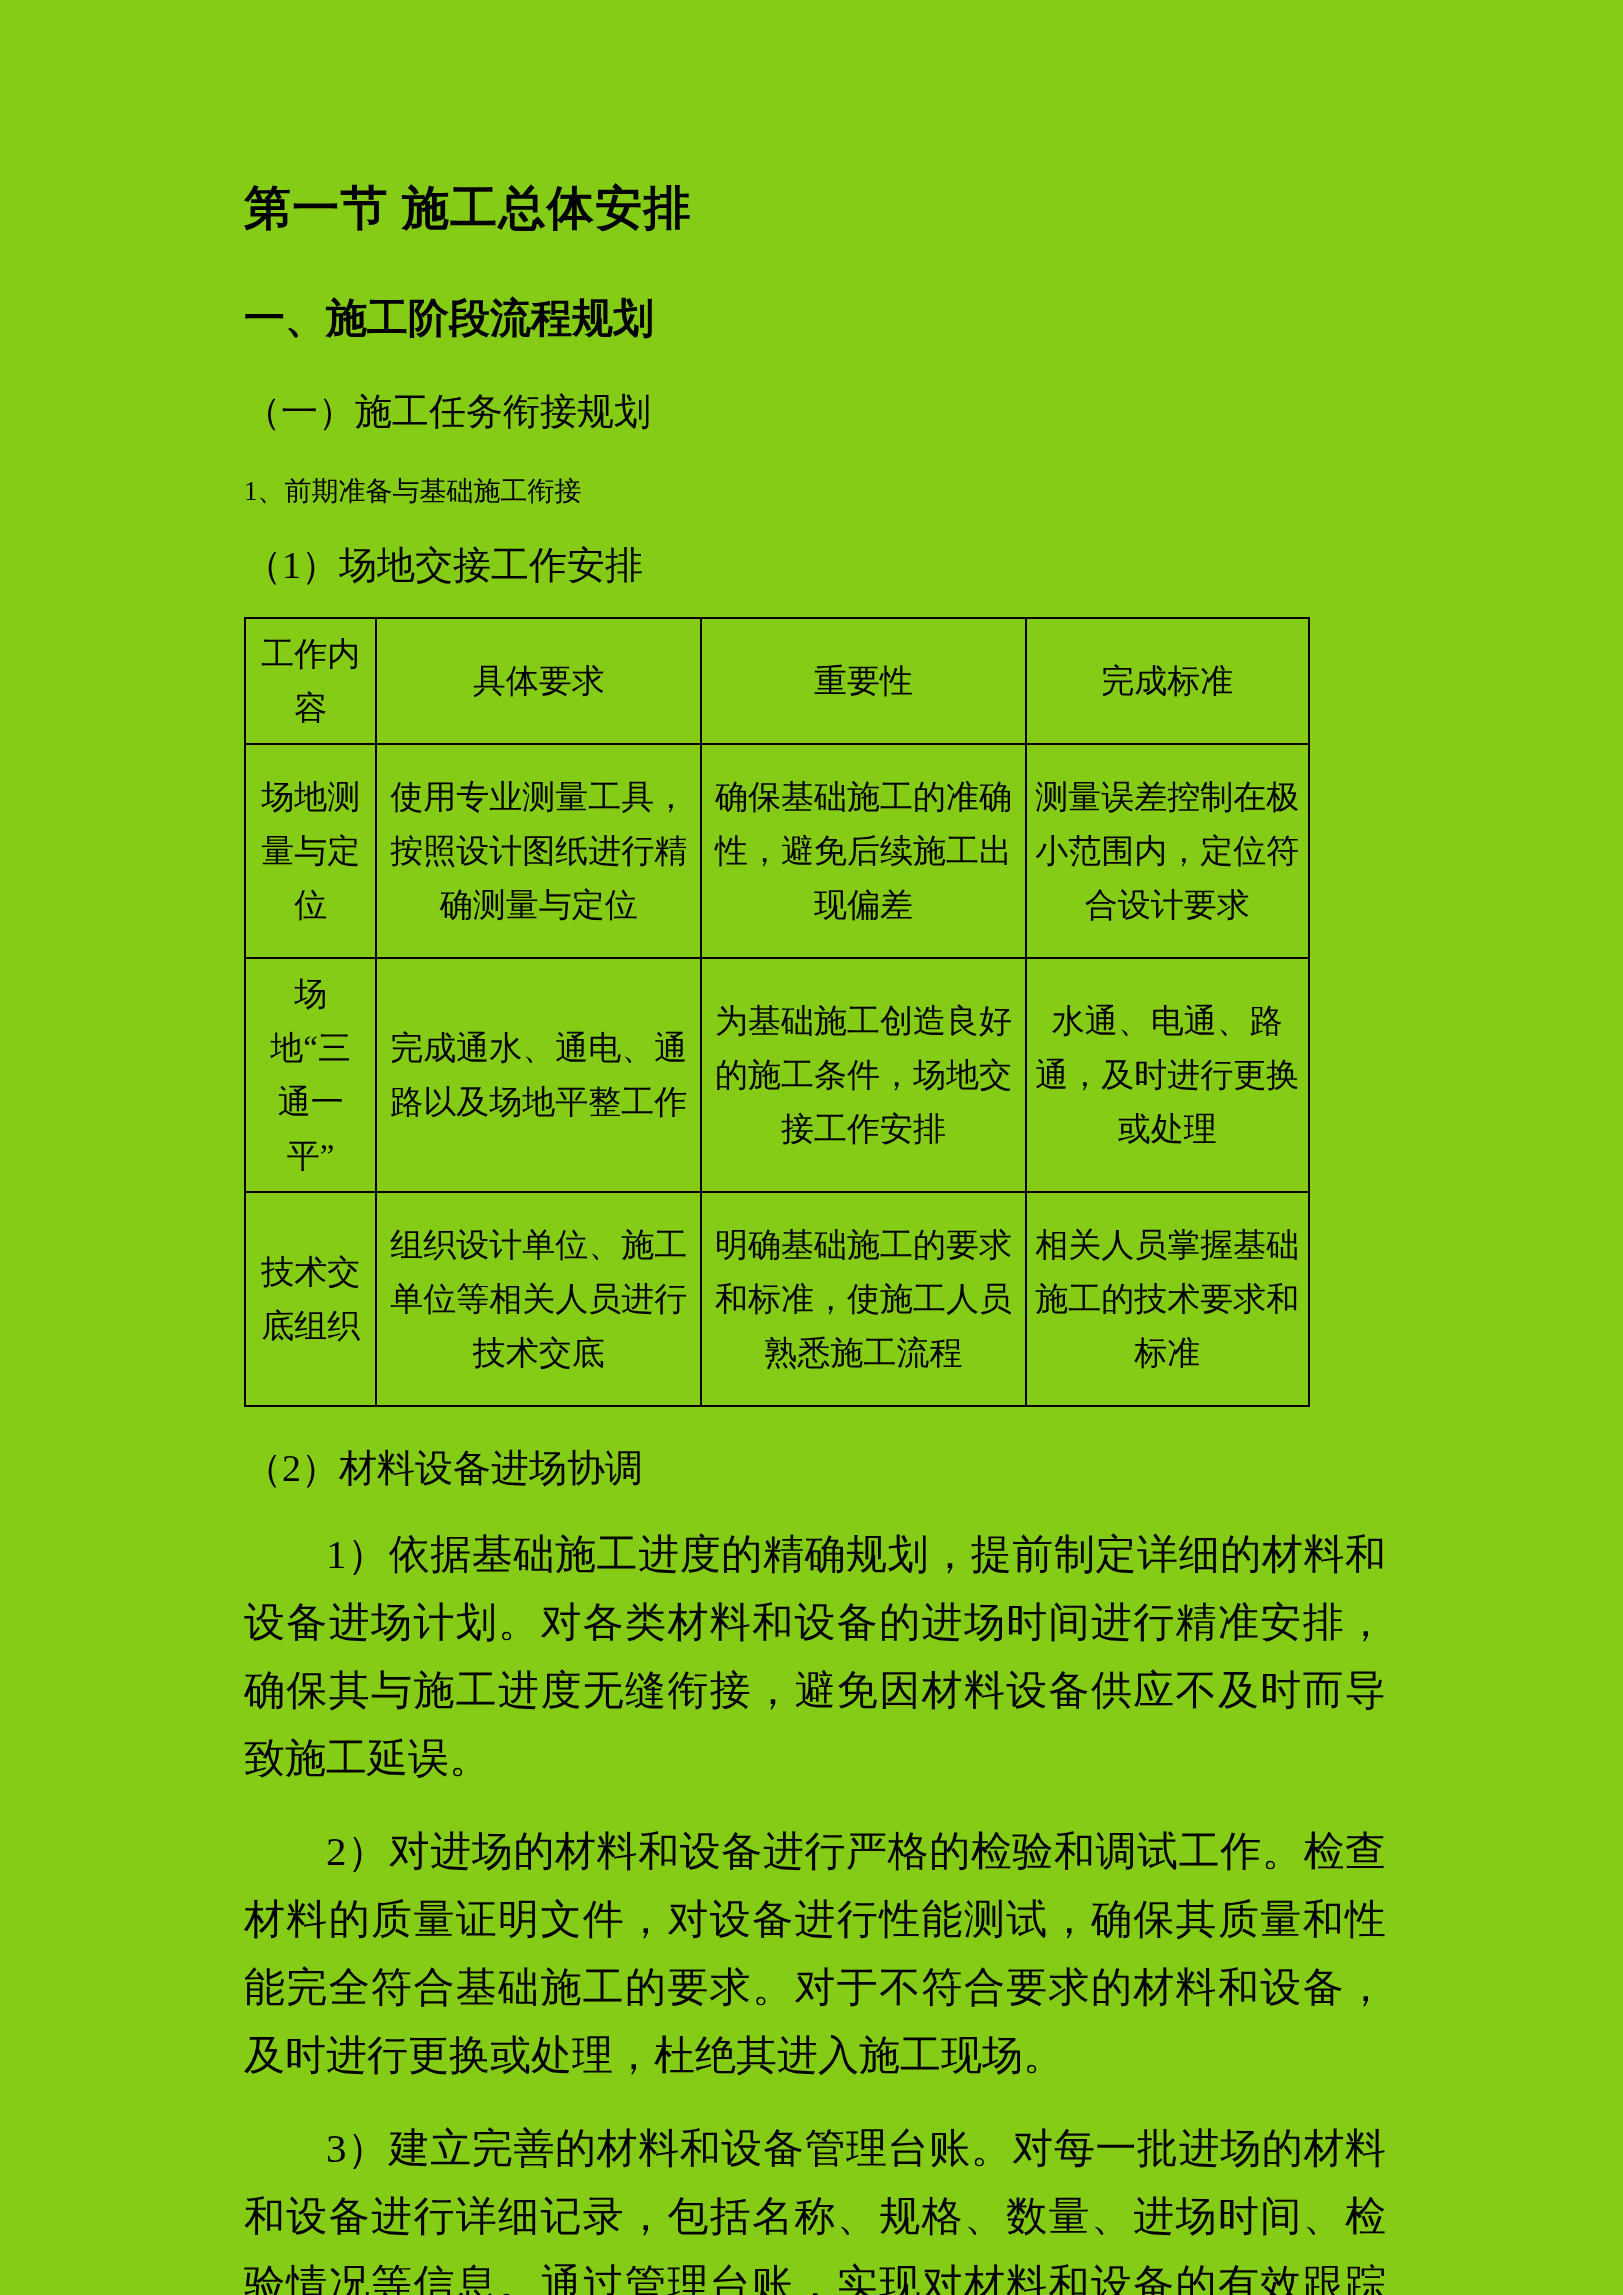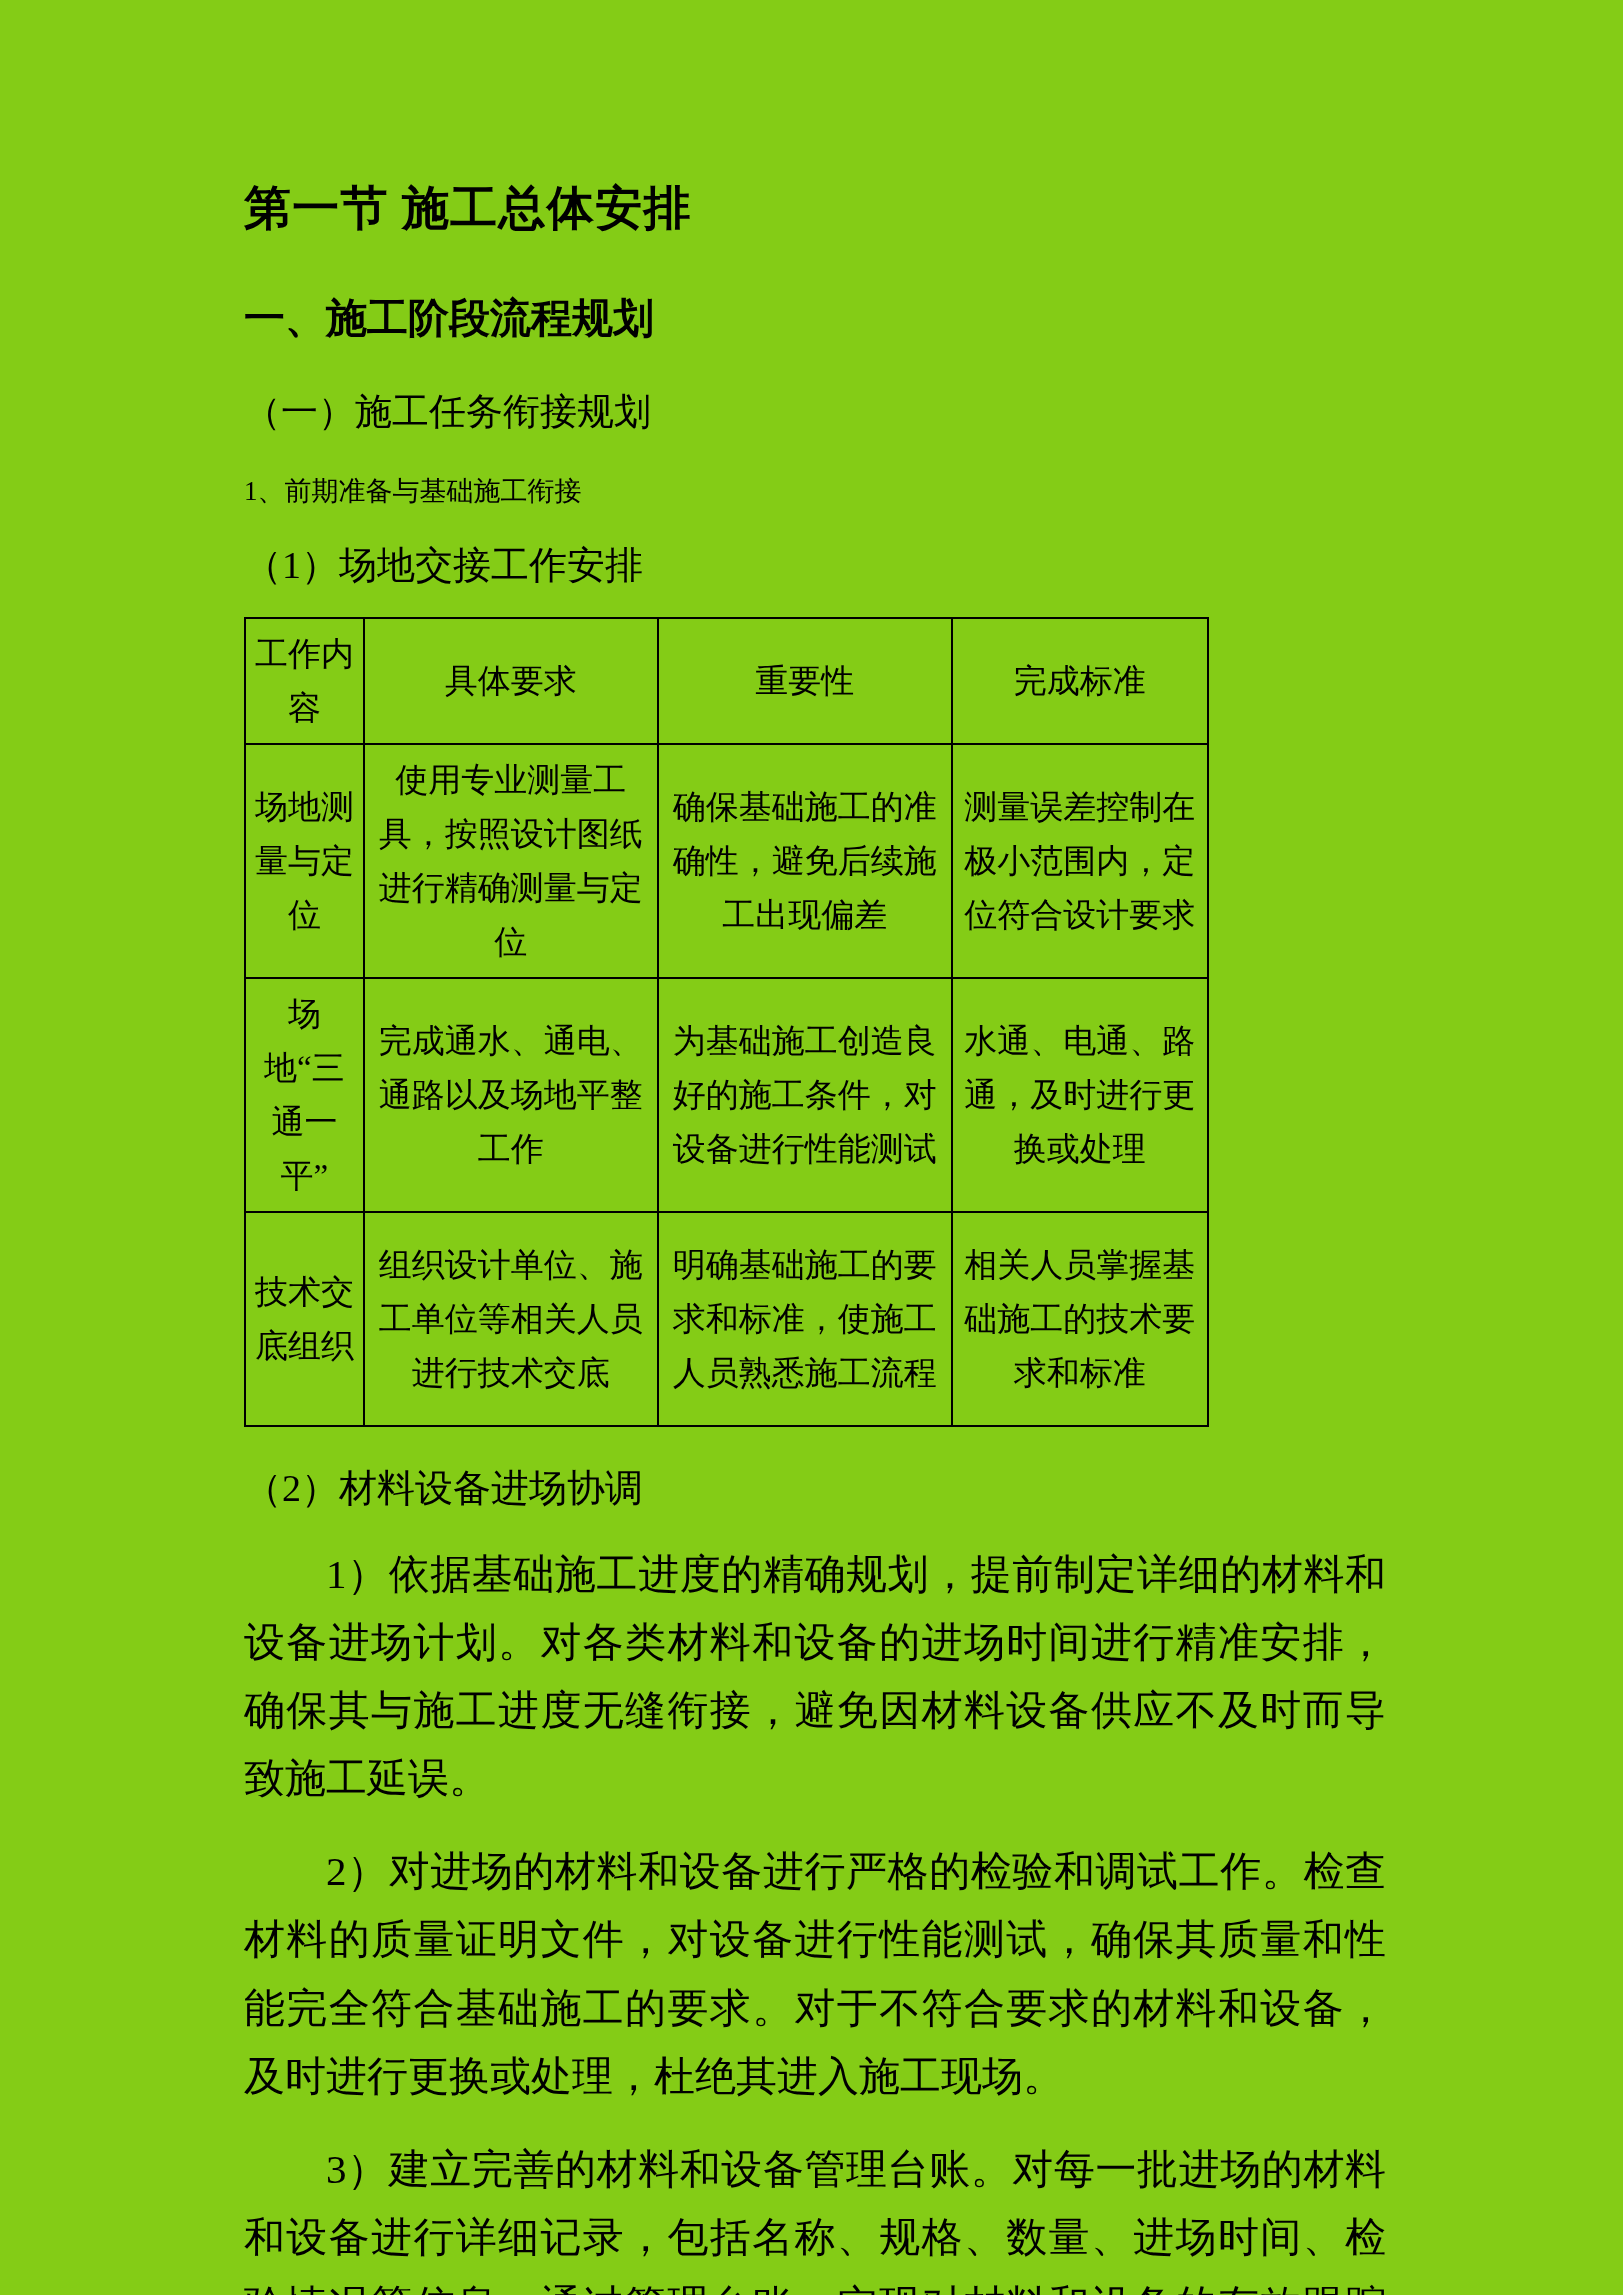--- a/index.html
+++ b/index.html
@@ -39,21 +39,21 @@
     margin: 0 0 31px 0;
   }
   .h-level4 {
     font-size: 38px;
     font-weight: normal;
     margin: 0 0 26px 0;
   }
   table.doc-table {
     border-collapse: collapse;
     table-layout: fixed;
-    width: 965px;
+    width: 1066px;
     margin: 6.5px 0 36px 0;
   }
   table.doc-table th,
   table.doc-table td {
     border: 2px solid #000000;
     font-size: 33px;
     font-weight: normal;
     line-height: 1.64;
     text-align: center;
     vertical-align: middle;
@@ -109,21 +109,21 @@
     <tbody>
       <tr>
         <td>场地测量与定位</td>
         <td>使用专业测量工具，按照设计图纸进行精确测量与定位</td>
         <td>确保基础施工的准确性，避免后续施工出现偏差</td>
         <td>测量误差控制在极小范围内，定位符合设计要求</td>
       </tr>
       <tr>
         <td>场地“三通一平”</td>
         <td>完成通水、通电、通路以及场地平整工作</td>
-        <td>为基础施工创造良好的施工条件，对设备进行性能测试</td>
+        <td>为基础施工创造良好的施工条件，场地交接工作安排</td>
         <td>水通、电通、路通，及时进行更换或处理</td>
       </tr>
       <tr>
         <td>技术交底组织</td>
         <td>组织设计单位、施工单位等相关人员进行技术交底</td>
         <td>明确基础施工的要求和标准，使施工人员熟悉施工流程</td>
         <td>相关人员掌握基础施工的技术要求和标准</td>
       </tr>
     </tbody>
   </table>

